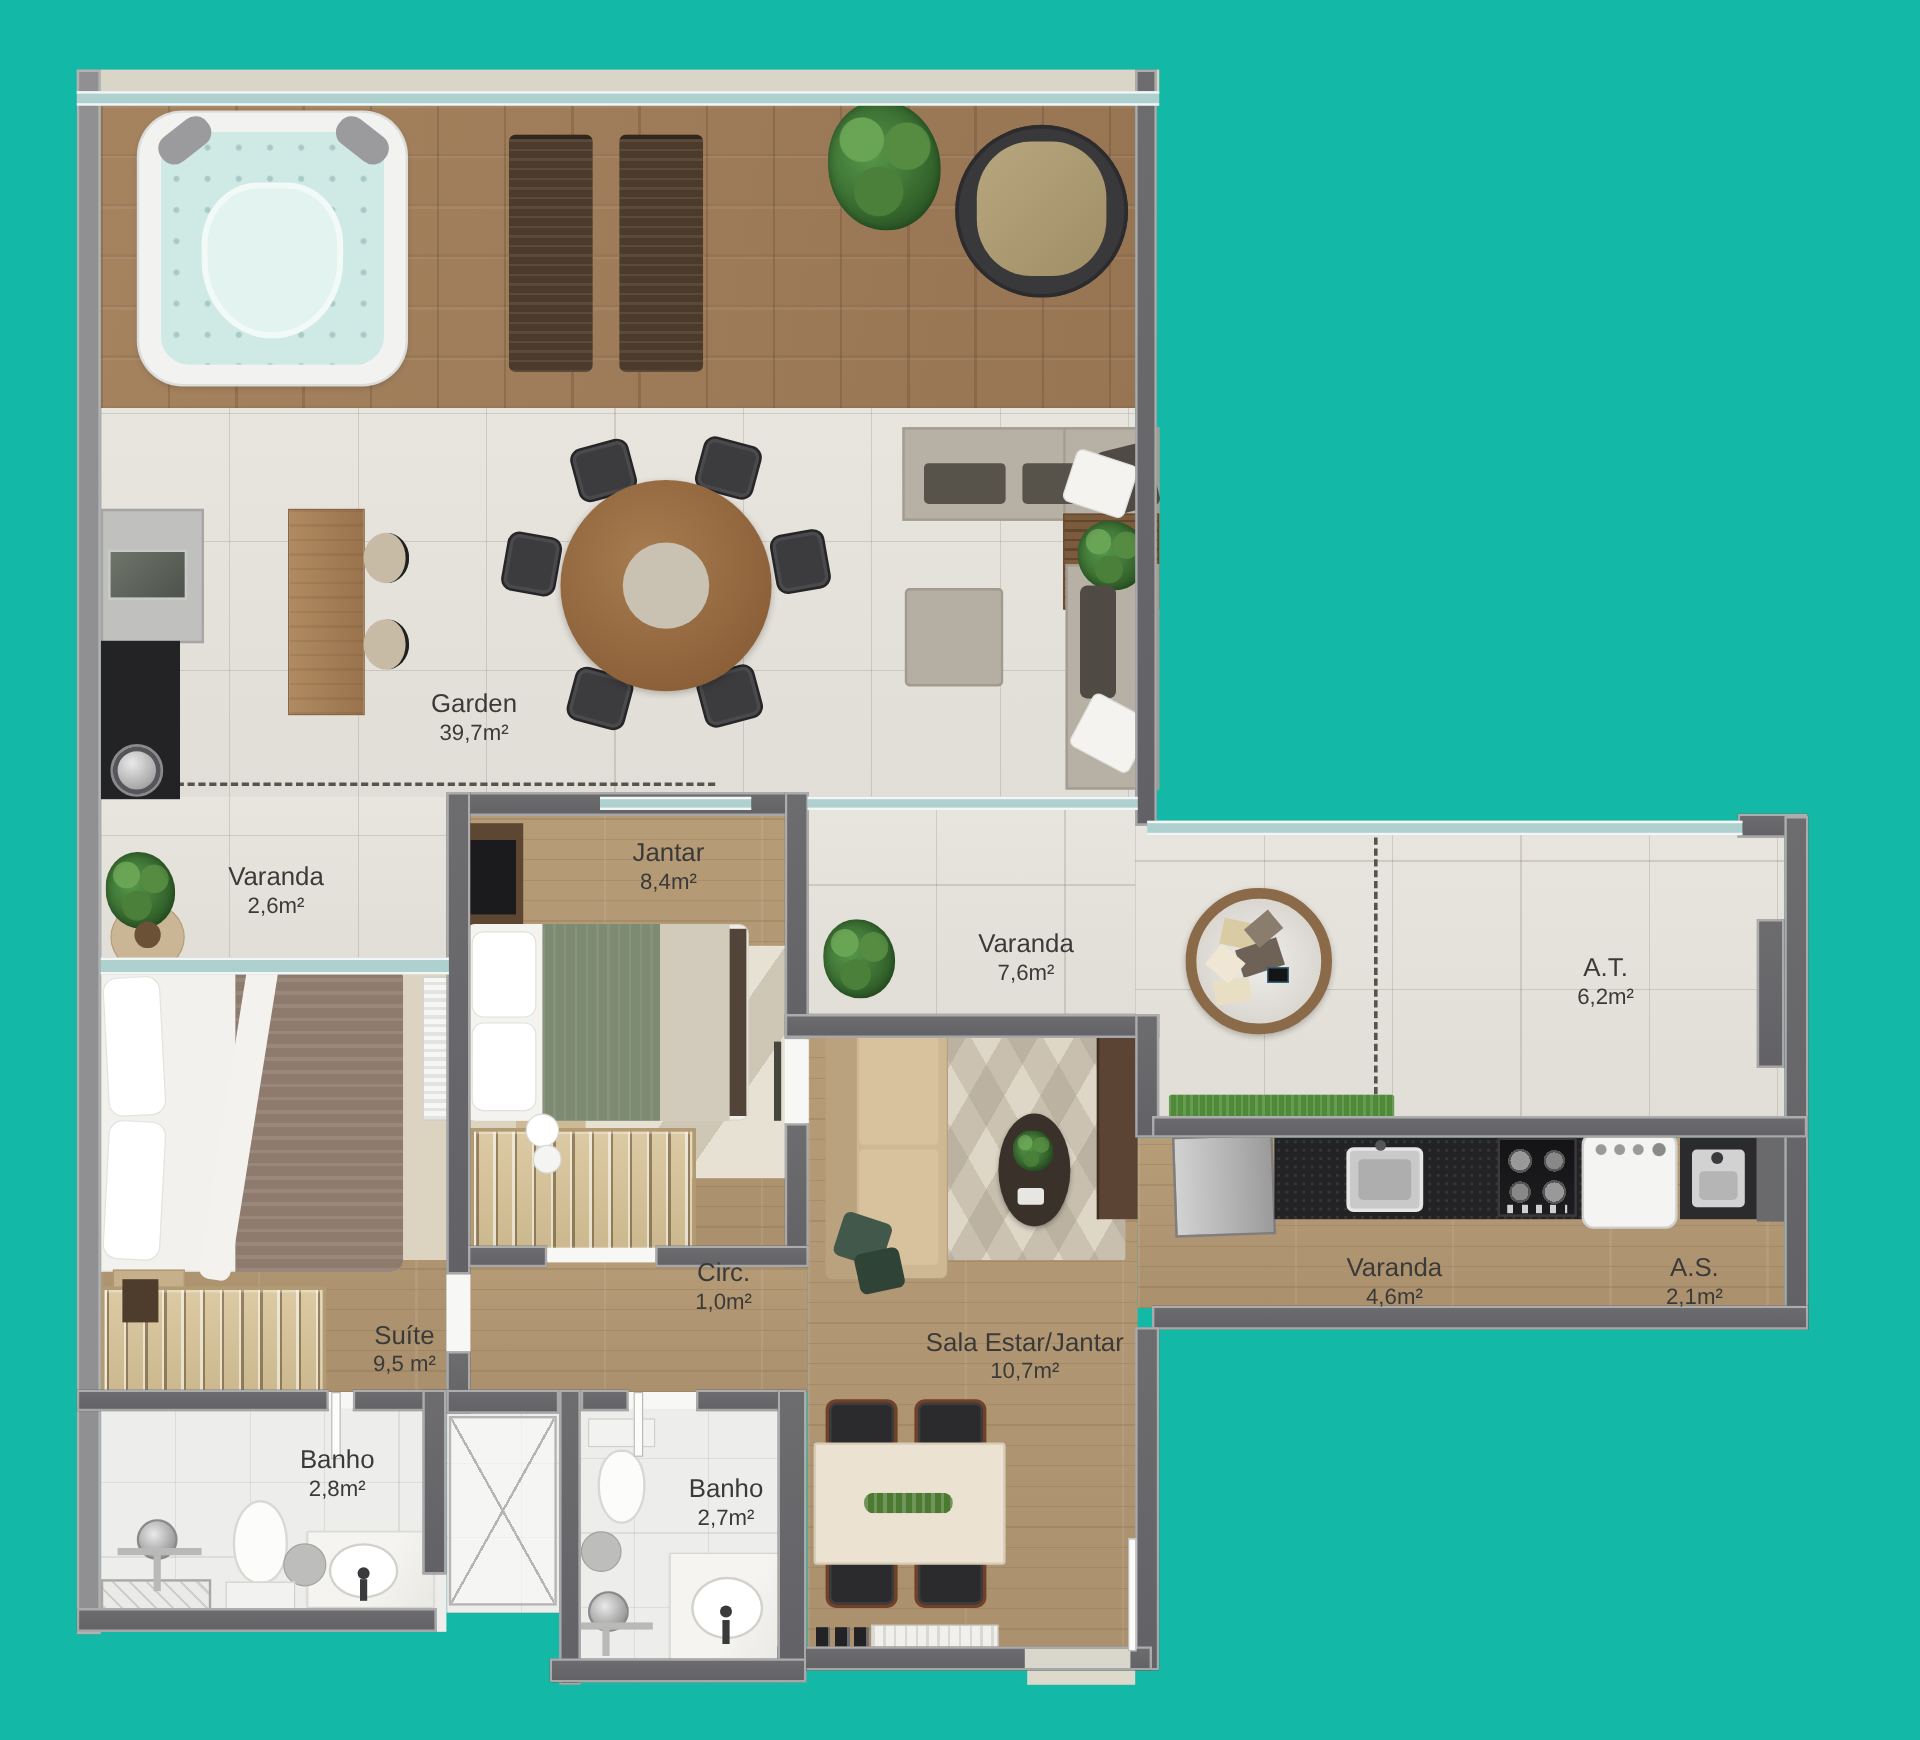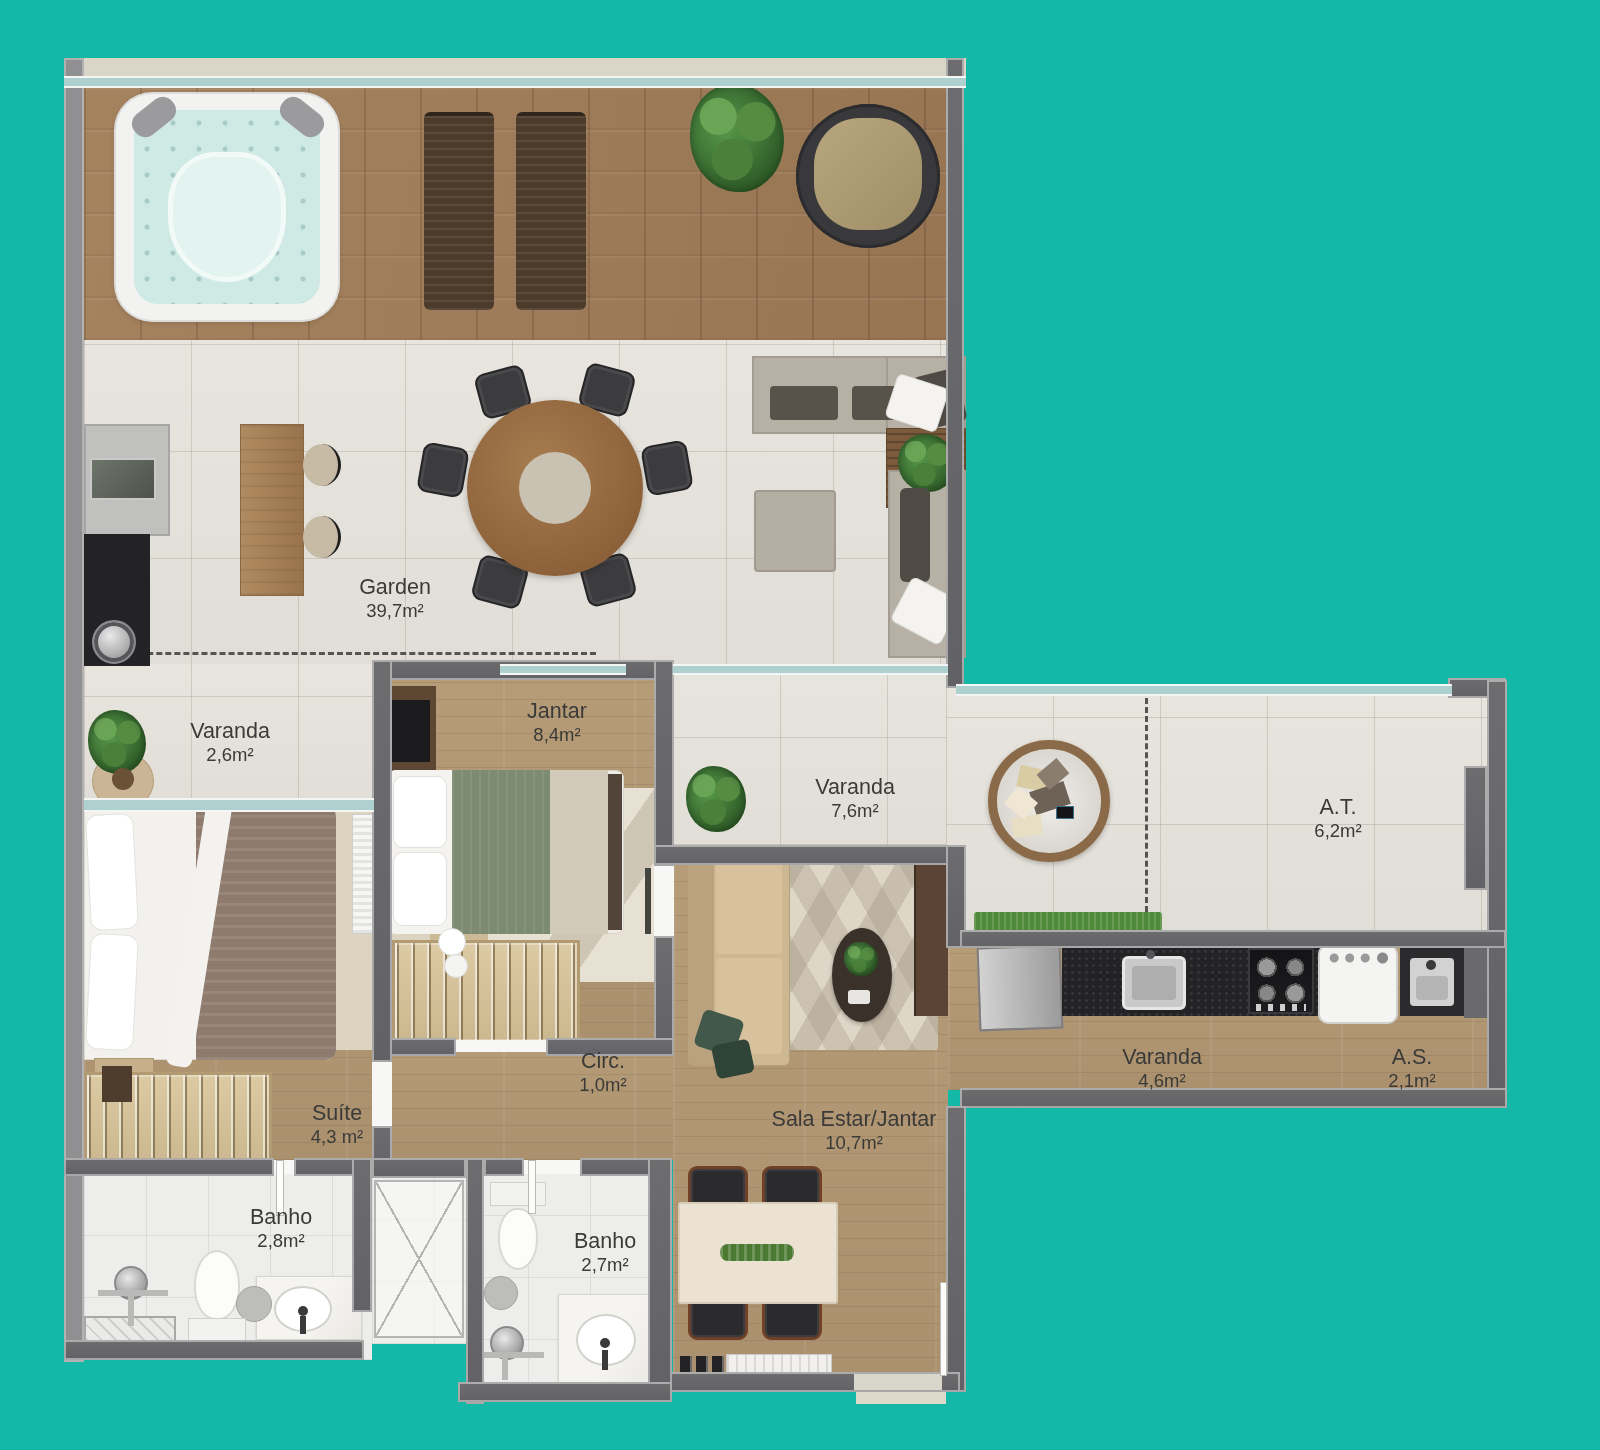--- a/index.html
+++ b/index.html
@@ -283,21 +283,21 @@
   <div class="s room-label" style="left:855px;top:798px;">
     <div class="nm">Varanda</div>
     <div class="ar">7,6m²</div>
   </div>
   <div class="s room-label" style="left:1338px;top:818px;">
     <div class="nm">A.T.</div>
     <div class="ar">6,2m²</div>
   </div>
   <div class="s room-label" style="left:337px;top:1124px;">
     <div class="nm">Suíte</div>
-    <div class="ar">4,3 m²</div>
+    <div class="ar">9,5 m²</div>
   </div>
   <div class="s room-label" style="left:603px;top:1072px;">
     <div class="nm">Circ.</div>
     <div class="ar">1,0m²</div>
   </div>
   <div class="s room-label" style="left:854px;top:1130px;">
     <div class="nm">Sala Estar/Jantar</div>
     <div class="ar">10,7m²</div>
   </div>
   <div class="s room-label" style="left:1162px;top:1068px;">

